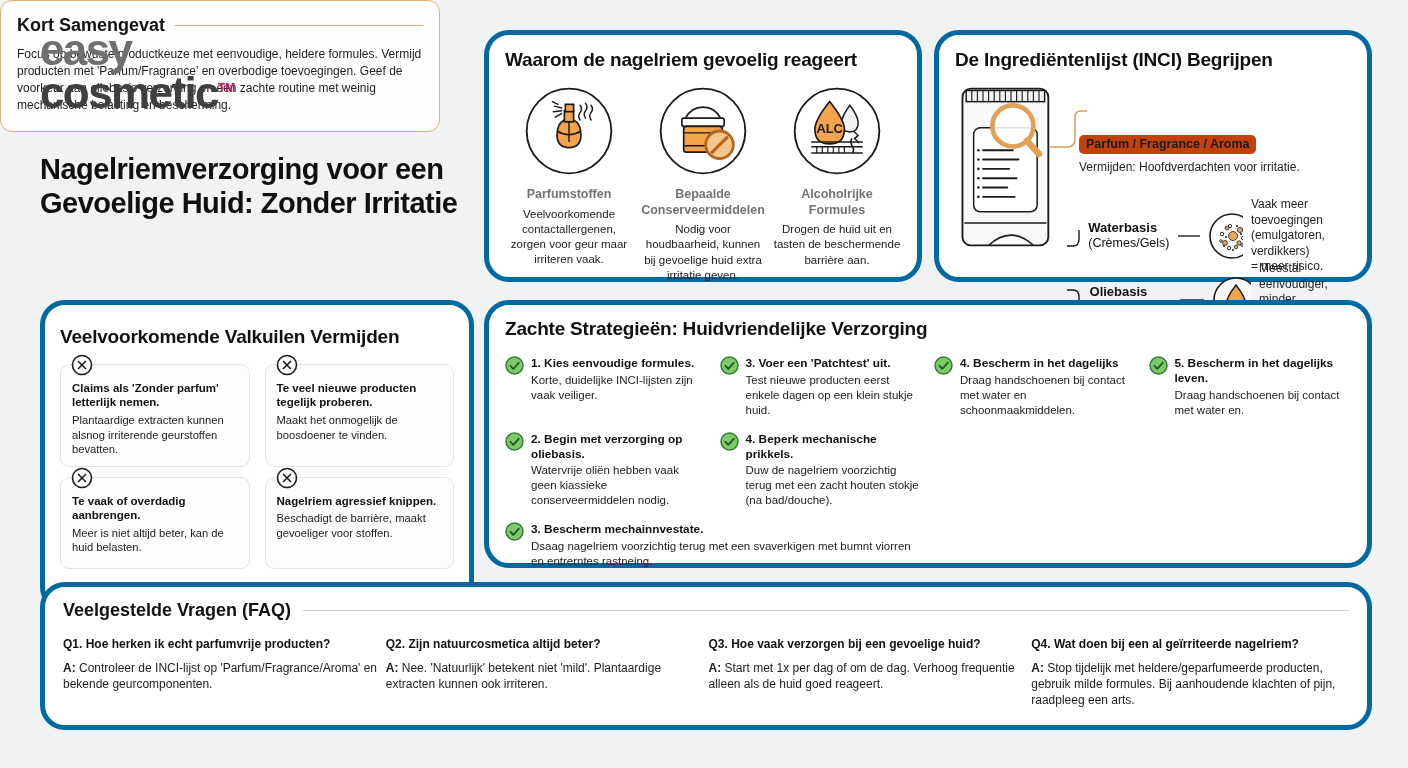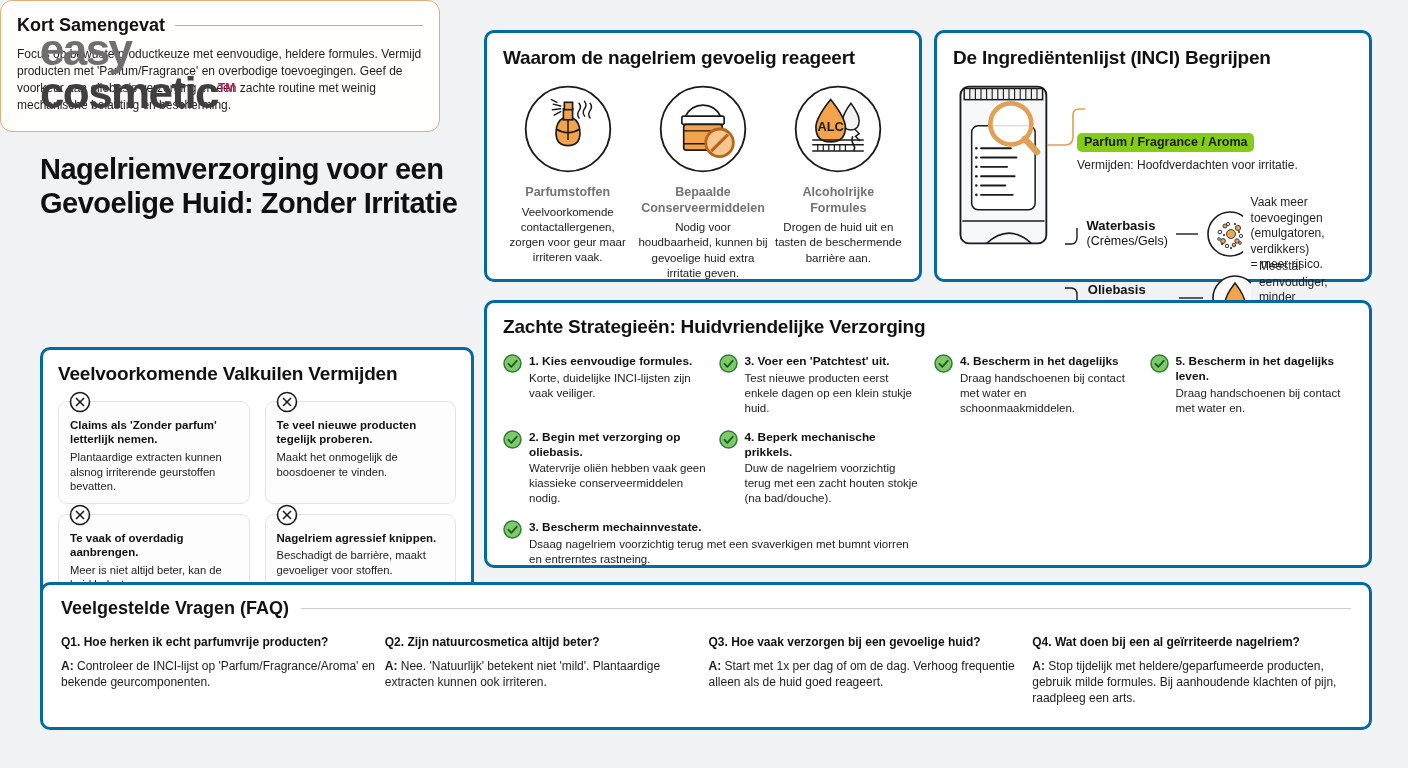--- a/index.html
+++ b/index.html
@@ -8,22 +8,22 @@
     background: #f0f2f4;
     font-family: "Liberation Sans", sans-serif;
     color: #1a1a1a;
     overflow: hidden;
   }
   .page { position: relative; width: 1408px; height: 768px; }
 
   .card {
     position: absolute;
     background: #ffffff;
-    border: 3px solid #0369a1;
-    border-radius: 10px;
+    border: 5px solid #0369a1;
+    border-radius: 25px;
   }
   .card-title {
     font-size: 19px;
     font-weight: bold;
     color: #111;
     letter-spacing: -0.2px;
   }
 
   
   #brand { position: absolute; left: 40px; top: 28px; width: 420px; }
@@ -44,32 +44,32 @@
   .why-ico { width: 92px; height: 92px; margin: 0 auto 10px; }
   .why-name { font-size: 12.5px; font-weight: bold; line-height: 1.25; color: #737373; }
   .why-desc { font-size: 11.5px; line-height: 1.32; color: #222; margin-top: 4px; }
 
   
   #card-inci { left: 934px; top: 30px; width: 438px; height: 252px; padding: 14px 16px; }
   #inci-body { position: relative; height: 200px; margin-top: 8px; }
   #inci-art { position: absolute; left: 0; top: 2px; }
   .inci-chip {
     position: absolute; left: 124px; top: 56px;
-    background: #84cc16; border-radius: 5px;
+    background: #c2410c; border-radius: 5px;
     padding: 2px 7px 3px; font-size: 12.5px; font-weight: bold; color: #1b1b1b;
     white-space: nowrap;
   }
   .inci-chip-sub { position: absolute; left: 124px; top: 81px; font-size: 12px; color: #1f1f1f; white-space: nowrap; }
   .inci-row { position: absolute; display: flex; align-items: center; gap: 8px; }
   .inci-lab { font-size: 13px; font-weight: bold; color: #111; line-height: 1.22; white-space: nowrap; }
   .inci-lab span { display: block; font-weight: normal; font-size: 12.5px; }
   .inci-note { font-size: 12px; line-height: 1.3; color: #1f1f1f; white-space: nowrap; }
 
   
-  #card-pitfalls { left: 40px; top: 300px; width: 434px; height: 312px; padding: 13px 15px; margin-top: 47px; }
+  #card-pitfalls { left: 40px; top: 300px; width: 434px; height: 312px; padding: 21px 15px; }
   #pit-grid { display: grid; grid-template-columns: 1fr 1fr; gap: 10px 15px; margin-top: 16px; }
   .pit-item {
     position: relative;
     border: 1px solid #e2e5e8; border-radius: 9px;
     background: #fdfdfd;
     padding: 16px 10px 9px 11px;
     min-height: 92px;
   }
   .pit-x { position: absolute; left: 10px; top: -11px; }
   .pit-head { font-size: 11.5px; font-weight: bold; line-height: 1.26; color: #111; }

